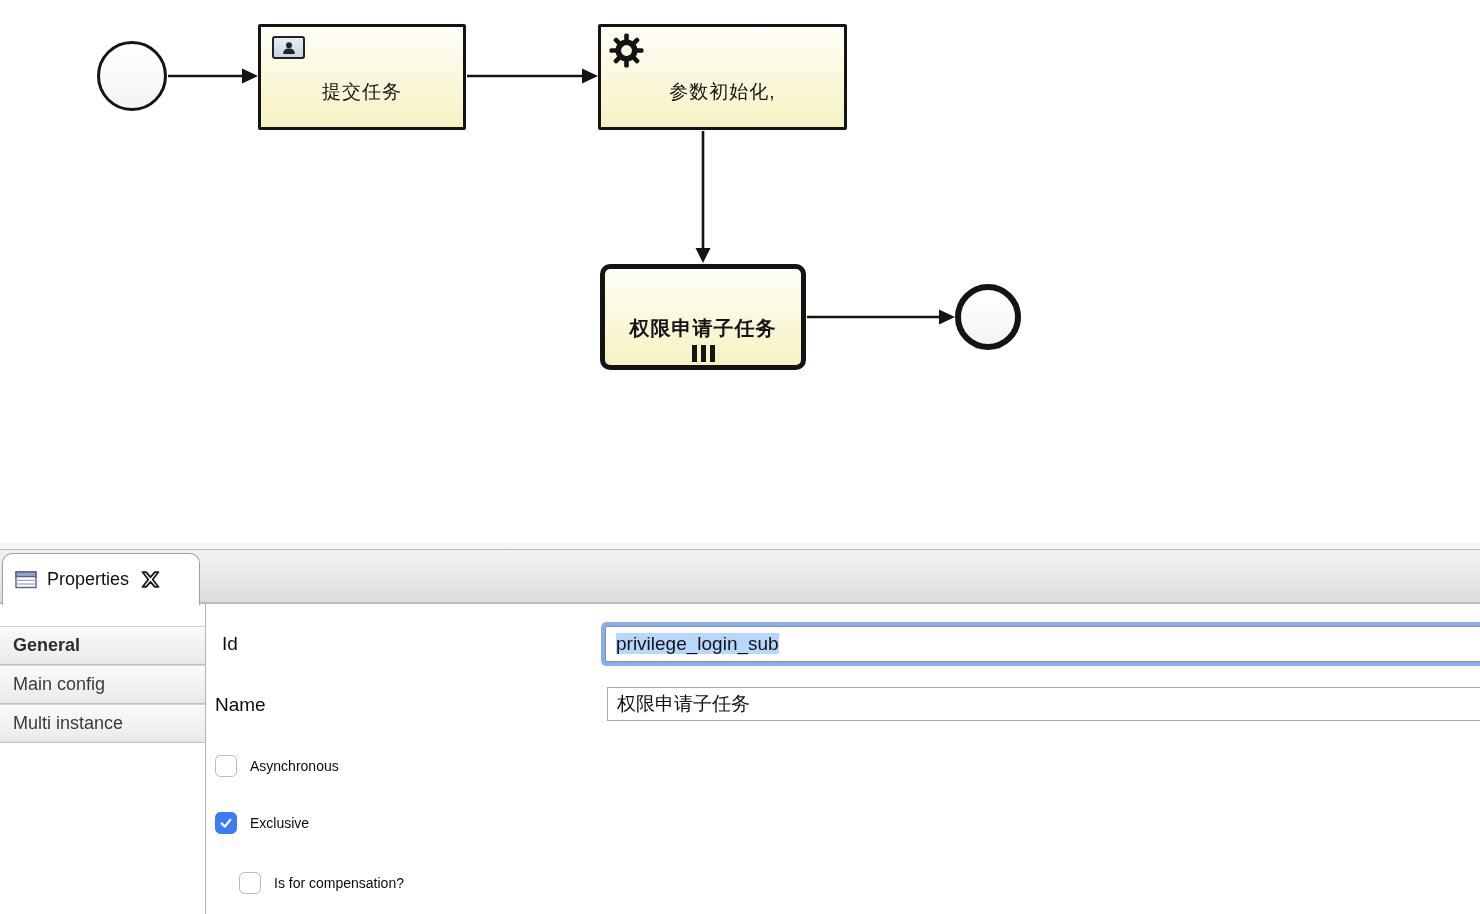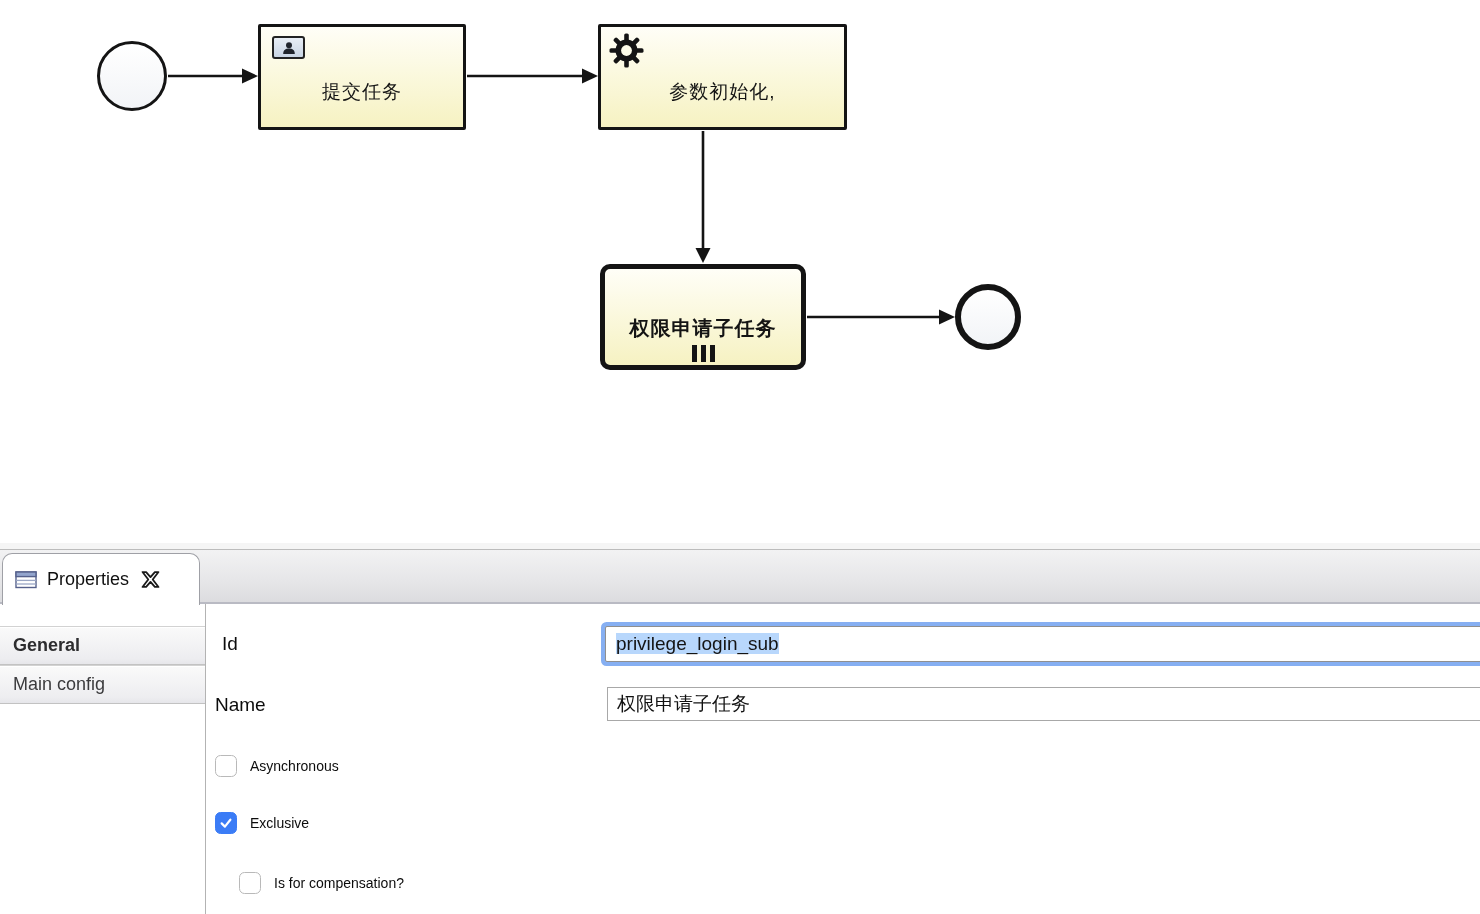--- a/index.html
+++ b/index.html
@@ -179,20 +179,21 @@
       </span>
     </div>
   </div>
 
   <div class="panel-body">
 
     <div class="sidebar">
       <div class="side-items">
         <div class="side-item selected">General</div>
         <div class="side-item">Main config</div>
+        <div class="side-item">Multi instance</div>
       </div>
     </div>
 
     <span class="fld-label" style="left:215px;top:29px;margin-left:7px;">Id</span>
     <div class="id-input" role="textbox">
       <span class="sel">privilege_login_sub</span>
     </div>
 
     <span class="fld-label" style="left:215px;top:90px;">Name</span>
     <input class="name-input" type="text" value="权限申请子任务" style="">

